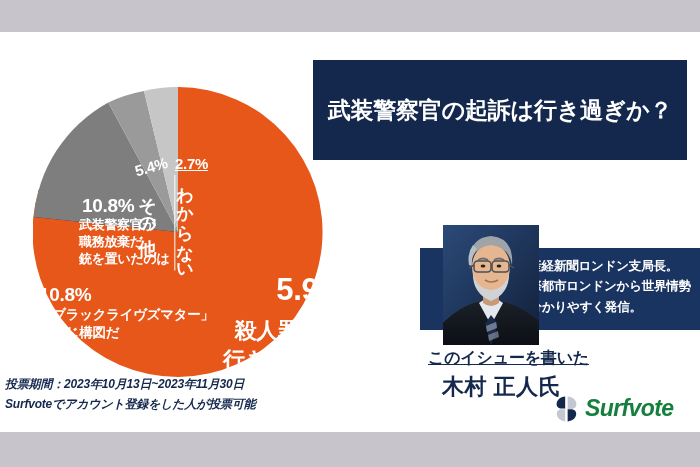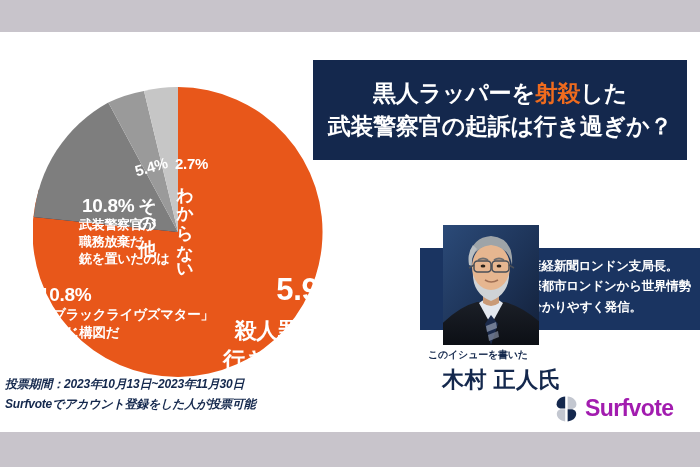--- a/index.html
+++ b/index.html
@@ -53,21 +53,21 @@
 
   
   #label-other { left:100px; top:76px; width:30px; }
   #label-other .pie-pct { font-size:15px; display:block; transform:rotate(-16deg); transform-origin:left top; }
   #label-other .pie-txt {
     font-size:18px; display:block; margin-top:4px; margin-left:5px;
     writing-mode:vertical-rl; text-orientation:upright; line-height:1.02;
   }
 
   
-  #label-unknown { left:142px; top:68px; width:26px; }
+  #label-unknown { left:142px; top:68px; width:26px;text-decoration:underline; }
   #label-unknown .pie-pct { font-size:15px; display:block; }
   #label-unknown .pie-txt {
     font-size:17px; display:block; margin-top:2px; margin-left:1px;
     writing-mode:vertical-rl; text-orientation:upright; line-height:1.02;
   }
 
   
   #title-banner {
     position:absolute; left:313px; top:28px; width:374px; height:100px;
     background:#14284d; z-index:5;
@@ -96,42 +96,42 @@
   
   #profile-photo {
     position:absolute; left:443px; top:193px; width:96px; height:120px;
     z-index:7; overflow:hidden; background:#1d3357;
   }
   #photo-svg { display:block; width:96px; height:120px; }
 
   
   #author-block { position:absolute; left:428px; top:316px; z-index:6; }
   #author-kicker {
-    color:#14284d; font-weight:bold; font-size:10px; letter-spacing:-0.2px;
+    color:#14284d; font-weight:bold; font-size:16px; letter-spacing:-0.2px;text-decoration:underline;
   }
   #author-name {
     color:#14284d; font-weight:bold; font-size:22px;
     margin-top:3px; margin-left:14px; letter-spacing:0.5px;
   }
 
   
   #footer-note { position:absolute; left:5px; top:343px; z-index:6;font-style:italic; }
   #footer-note div {
     color:#14284d; font-weight:bold; font-size:12px;
     line-height:1.66; white-space:nowrap; letter-spacing:-0.2px;
   }
 
   
   #brand-logo {
     position:absolute; left:556px; top:363px; z-index:6;
     display:flex; align-items:center; gap:8px;
   }
   #brand-mark { width:21px; height:26px; display:block; }
   #brand-word {
-    color:#a21caf; font-weight:bold; font-size:23px; letter-spacing:-0.6px;
+    color:#15803d; font-weight:bold; font-size:23px; letter-spacing:-0.6px;font-style:italic;
   }
 </style>
 </head>
 <body>
 
 <div id="top-bar"></div>
 
 <div id="canvas">
 
   <div id="pie-chart">
@@ -172,21 +172,20 @@
       <span class="pie-txt">その他</span>
     </div>
 
     <div class="pie-label" id="label-unknown">
       <span class="pie-pct">2.7%</span>
       <span class="pie-txt">わからない</span>
     </div>
   </div>
 
   <div id="title-banner">
-    <div class="title-line"><span>黒人ラッパーを</span><span class="title-hl">射殺</span><span>した</span></div>
     <div class="title-line">武装警察官の起訴は行き過ぎか？</div>
   </div>
 
   <div id="profile-band"></div>
 
   <div id="profile-photo">
     <svg id="photo-svg" viewBox="0 0 96 120">
       <defs>
         <linearGradient id="bgGrad" x1="0" y1="0" x2="1" y2="1">
           <stop offset="0" stop-color="#2b4a78"></stop>

